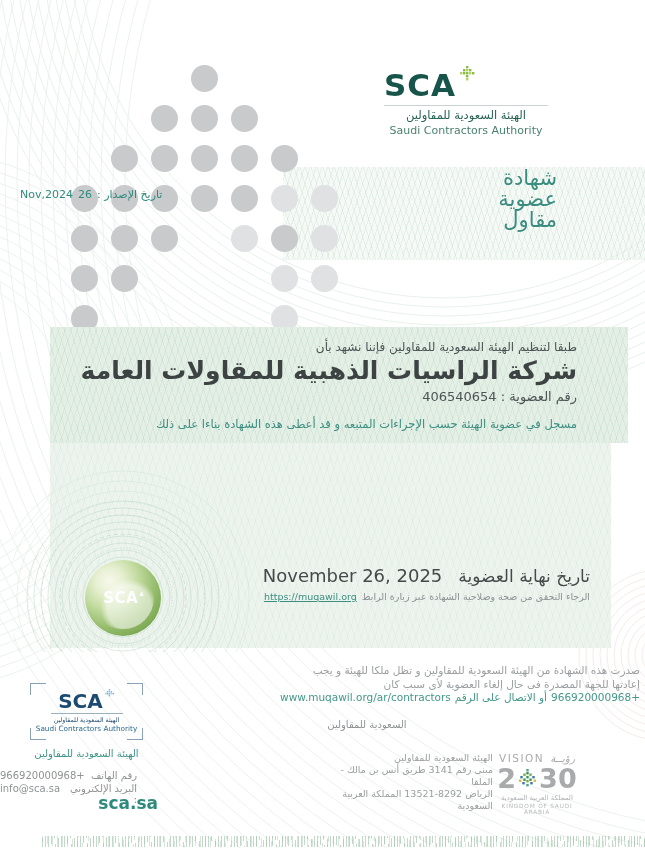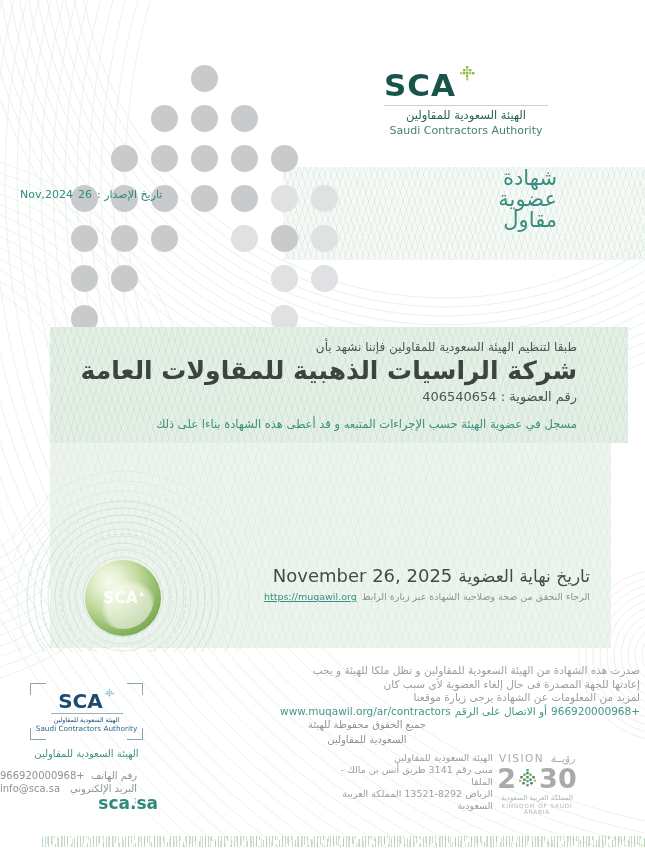--- a/index.html
+++ b/index.html
@@ -53,21 +53,21 @@
   .ball{left:85px;top:560px;width:76px;height:76px;border-radius:50%;
     background:radial-gradient(circle at 32% 28%, #f7f9ec 0%, #e7f0d2 18%, #c3dba0 38%, #95bc6b 62%, #76a44e 82%, #699746 100%);
     display:flex;align-items:center;justify-content:center;}
   .ball .swirl{position:absolute;inset:7px;border-radius:50%;
     background:radial-gradient(circle at 60% 66%, rgba(255,255,255,.55) 0 40%, rgba(255,255,255,0) 52%);}
   .ball .txt{position:relative;font-size:15px;font-weight:700;color:rgba(255,255,255,.93);letter-spacing:.5px;}
   .ball .mini-arrow{position:relative;font-size:6px;color:rgba(255,255,255,.9);top:-6px;left:1px;}
 
   
   .expiry{right:55px;top:565px;text-align:right;}
-  .expiry .row{display:flex;justify-content:flex-end;align-items:baseline;gap:6px;color:#45494a;}
+  .expiry .row{display:flex;justify-content:flex-end;align-items:baseline;gap:16px;color:#45494a;}
   .expiry .en{font-size:18px;font-weight:500;}
   .expiry .ar{font-size:17px;font-weight:500;direction:rtl;}
   .expiry .verify{display:flex;justify-content:flex-end;gap:5px;margin-top:5px;font-size:9.5px;color:#8d9193;align-items:baseline;}
   .expiry .verify a{color:#3c8e80;text-decoration:underline;}
 
   
   .notice{right:5px;top:664px;text-align:right;font-size:10.5px;line-height:13.5px;color:#9b9ea0;direction:rtl;}
   .notice .l4{display:flex;justify-content:flex-end;gap:4px;color:#43988a;direction:ltr;}
   .notice .l4 a{color:#43988a;text-decoration:none;}
   .rights{left:278px;top:717px;width:178px;text-align:center;font-size:10px;line-height:15px;color:#8f9294;direction:rtl;}
@@ -281,30 +281,28 @@
     </div>
     <div class="verify">
       <a href="#">https://muqawil.org</a>
       <span dir="rtl">الرجاء التحقق من صحة وصلاحية الشهادة عبر زيارة الرابط</span>
     </div>
   </div>
 
   <div class="abs notice">
     <div>صدرت هذه الشهادة من الهيئة السعودية للمقاولين و تظل ملكا للهيئة و يجب</div>
     <div>إعادتها للجهة المصدرة فى حال إلغاء العضوية لأى سبب كان</div>
-    <div>لمزيد من المعلومات عن الشهادة يرجى زيارة موقعنا</div>
     <div class="l4">
       <a href="#">www.muqawil.org/ar/contractors</a>
       <span dir="rtl">أو الاتصال على الرقم</span>
       <span dir="rtl">+966920000968</span>
     </div>
   </div>
 
   <div class="abs rights">
-    <div>جميع الحقوق محفوظة للهيئة</div>
     <div>السعودية للمقاولين</div>
   </div>
 
   <div class="abs obox">
     <span class="corner c-tl"></span>
     <span class="corner c-tr"></span>
     <span class="corner c-bl"></span>
     <span class="corner c-br"></span>
     <div style="display:flex;align-items:flex-start;">
       <span class="sca">SCA</span>

